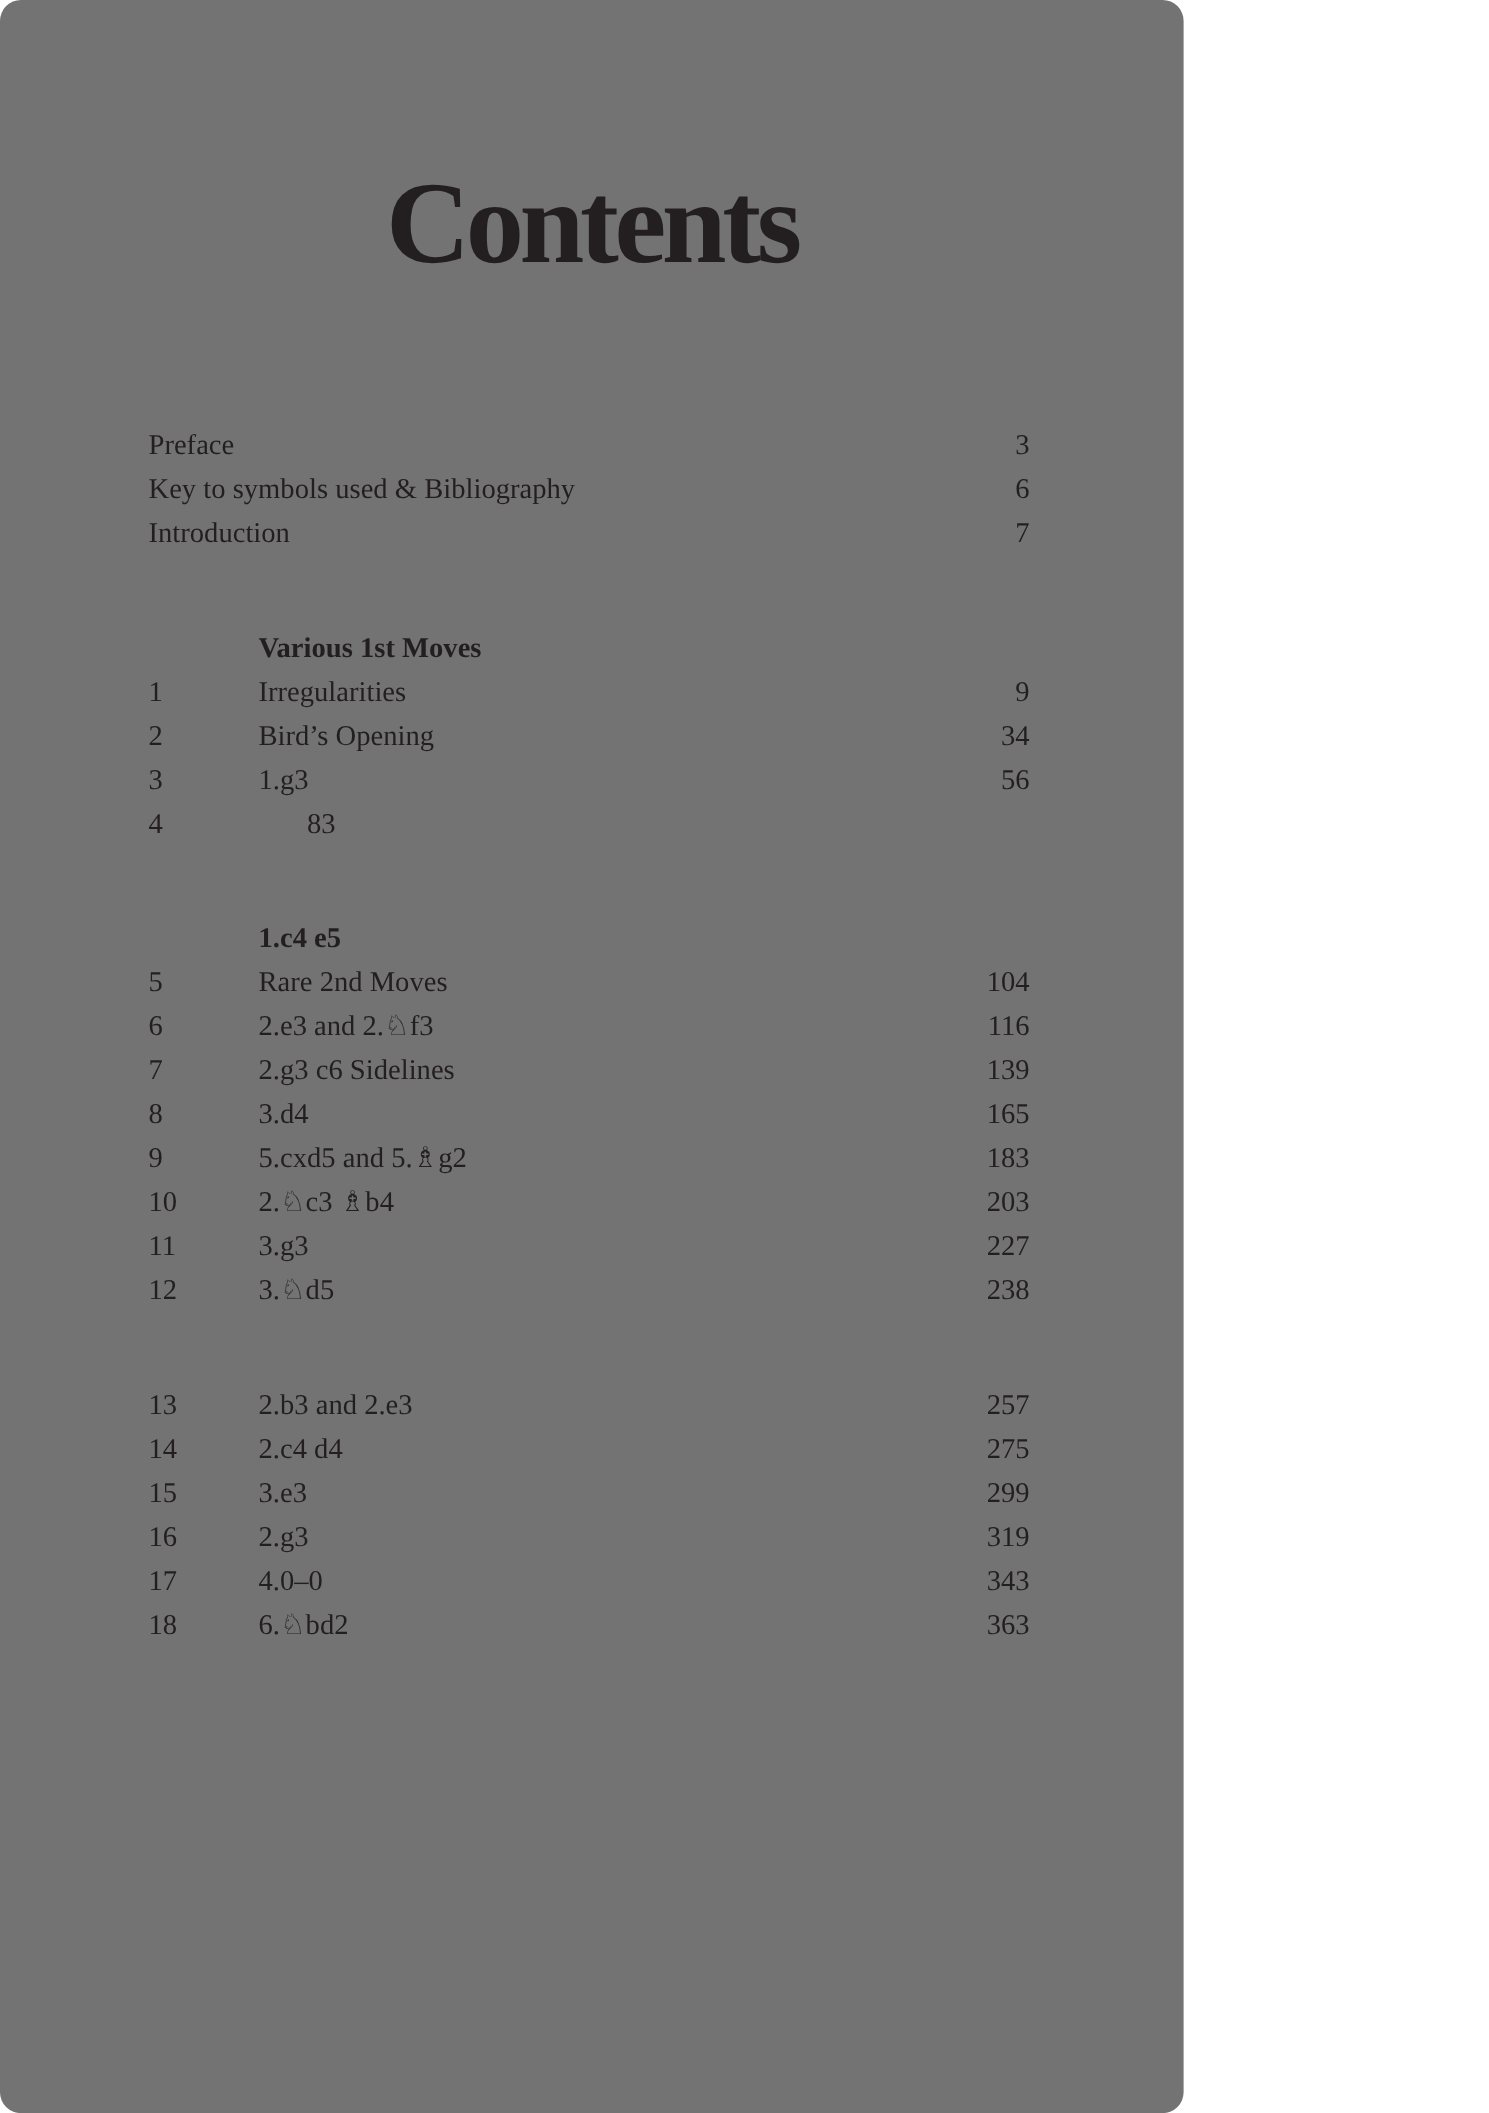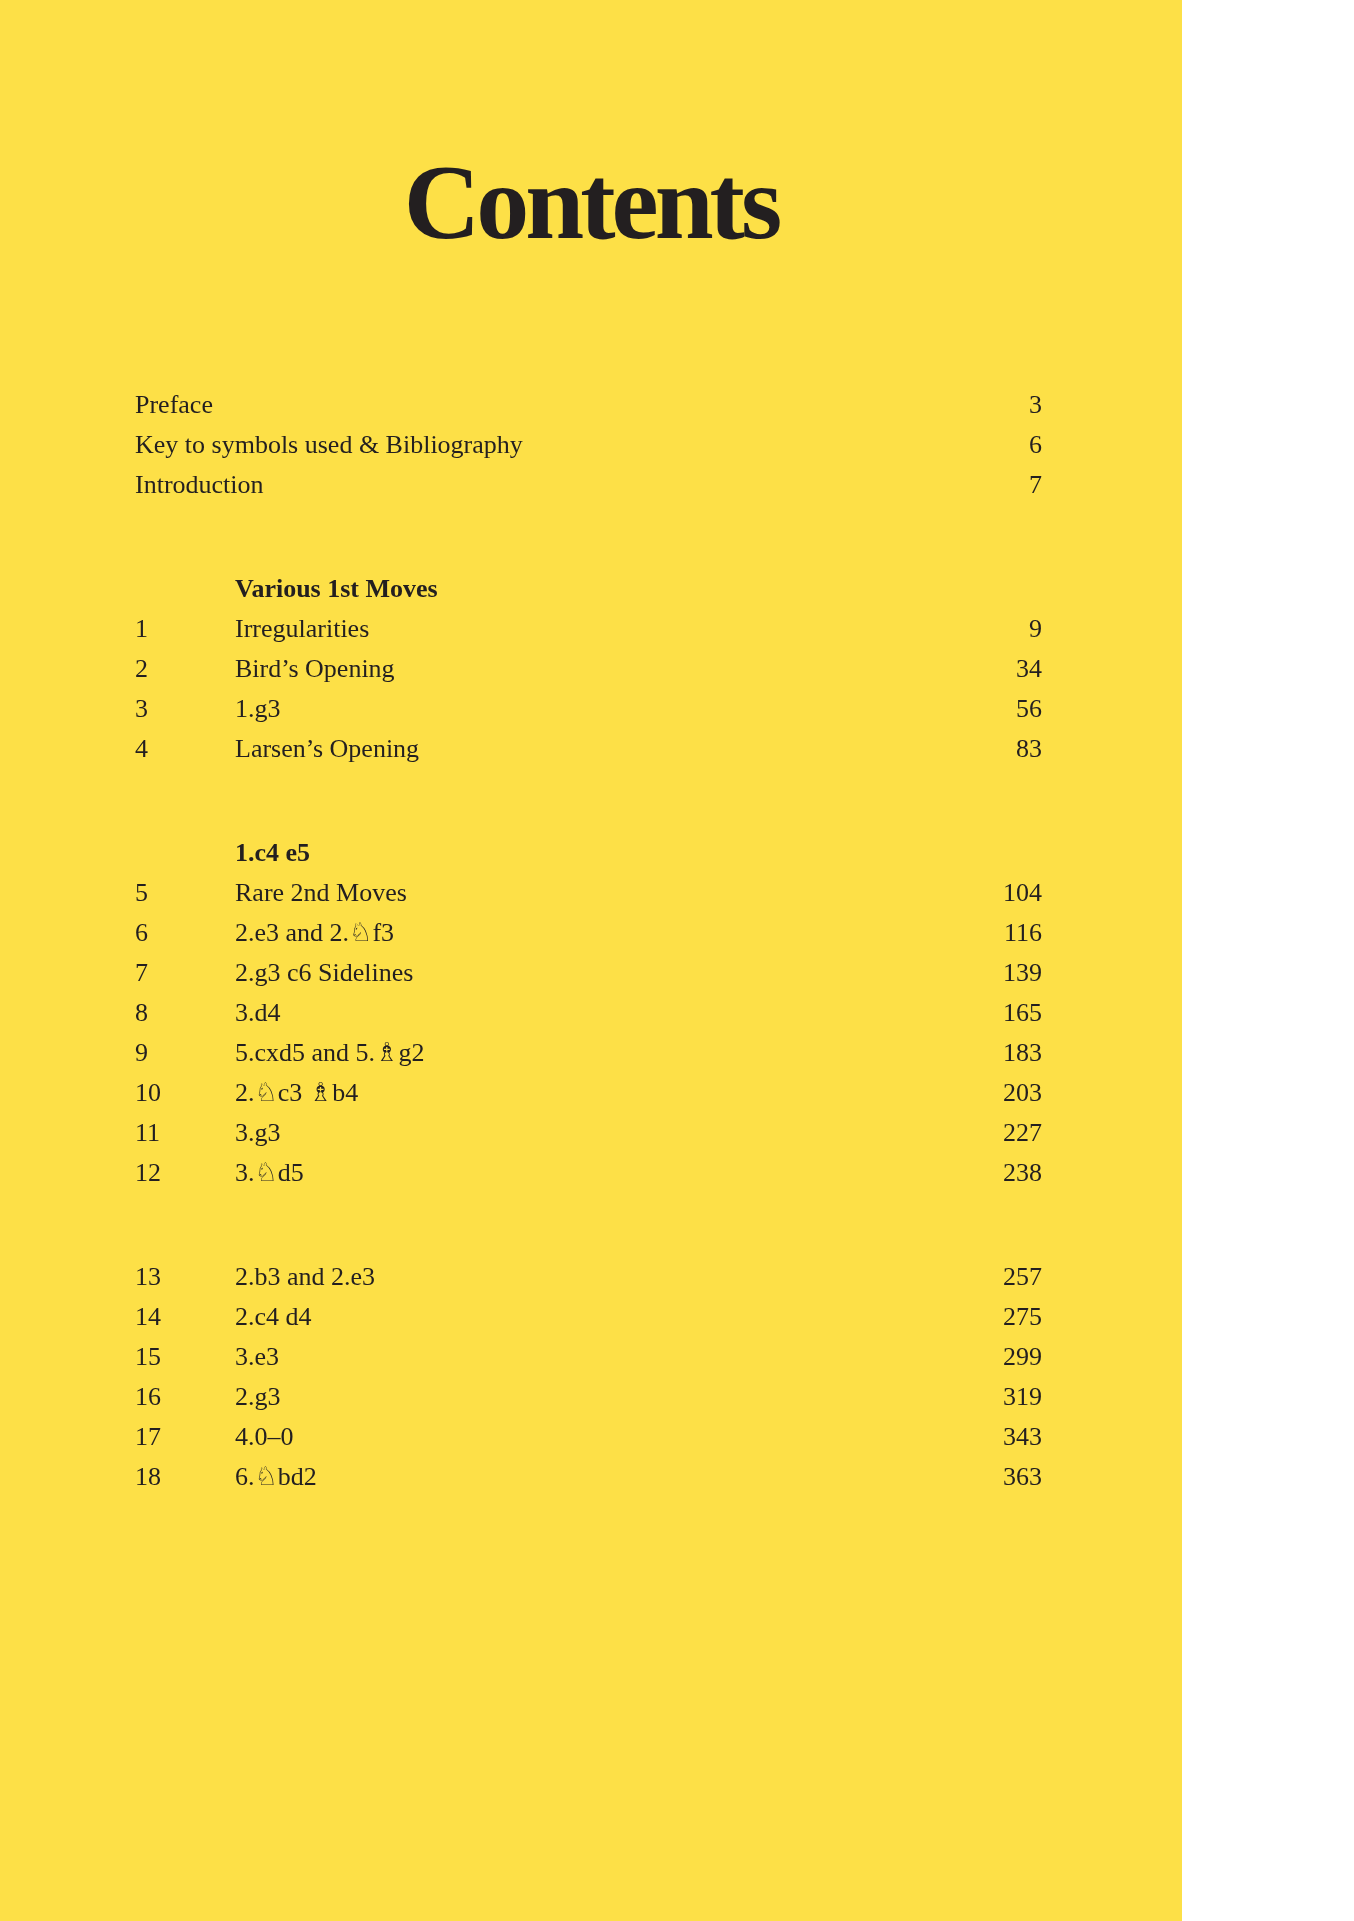--- a/index.html
+++ b/index.html
@@ -5,23 +5,24 @@
   html, body { margin: 0; padding: 0; }
   body {
     width: 1354px; height: 1921px;
     background: #ffffff;
     font-family: "Liberation Serif", "DejaVu Serif", serif;
     color: #231f20;
     -webkit-font-smoothing: antialiased;
   }
   .page {
     position: relative;
-    width: 1182px; height: 1921px;
-    background: #fde047;
+    width: 1076px; height: 1921px;
+    background: #737373;
     overflow: hidden;
+    border-radius: 19px;
   }
   .book-title {
     position: absolute;
     top: 150px; left: 0;
     width: 100%;
     text-align: center;
     font-size: 106px;
     font-weight: bold;
     letter-spacing: -4px;
     line-height: 1;
@@ -102,21 +103,20 @@
   </div>
 
   <div class="row">
     <span class="num">3</span>
     <span class="label">1.g3</span>
     <span class="pageno">56</span>
   </div>
 
   <div class="row">
     <span class="num">4</span>
-    <span class="label">Larsen’s Opening</span>
     <span class="pageno">83</span>
   </div>
 </div>
         <div class="section">
   <div class="row heading-row">
     <span class="num"></span>
     <span class="label">1.c4 e5</span>
     <span class="pageno"></span>
   </div>
 

